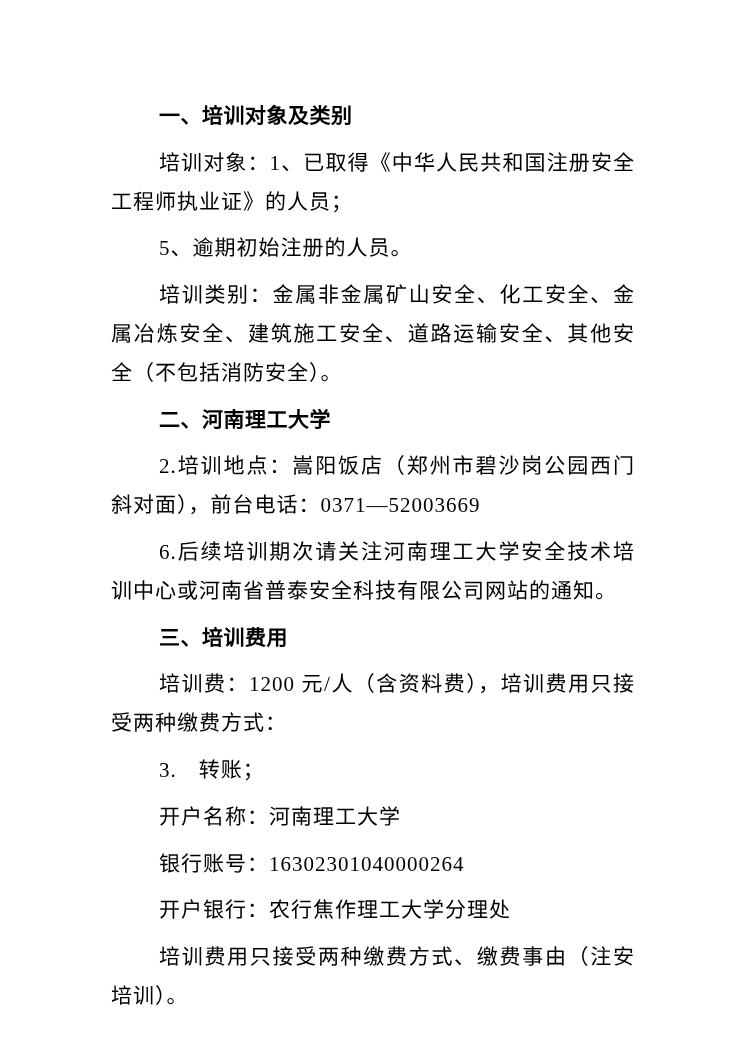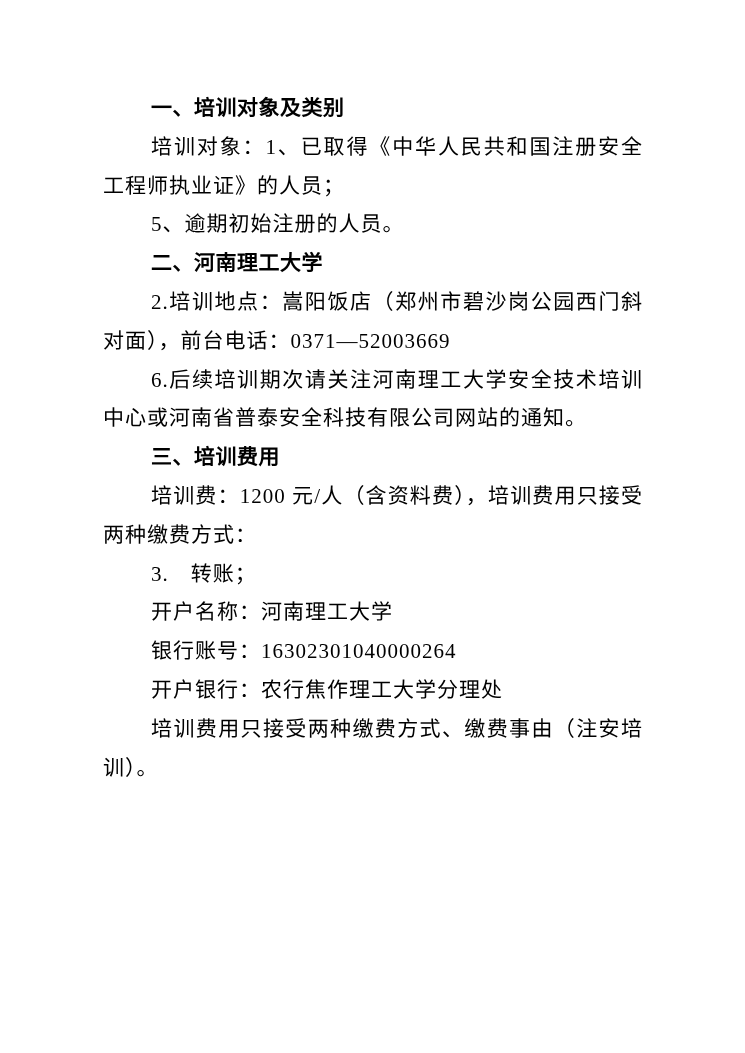--- a/index.html
+++ b/index.html
@@ -16,21 +16,21 @@
     font-family: "Liberation Serif", "DejaVu Serif", serif;
     color: #000000;
   }
   .content {
     position: absolute;
     left: 103px;
     top: 89px;
     width: 540px;
   }
   .content p {
-    margin: 0;
+    margin: 8px;
     font-size: 21px;
     line-height: 38.8px;
     text-align: justify;
     text-justify: inter-character;
     text-indent: 48px;
     letter-spacing: 1px;
   }
   .content p.heading {
     font-weight: 700;
     text-align: left;
@@ -38,20 +38,21 @@
   }
 </style>
 </head>
 <body>
 
 <div class="page">
   <div class="content">
     <p class="heading">一、培训对象及类别</p>
     <p class="body">培训对象：1、已取得《中华人民共和国注册安全工程师执业证》的人员；</p>
     <p class="body">5、逾期初始注册的人员。</p>
+    <p class="body">培训类别：金属非金属矿山安全、化工安全、金属冶炼安全、建筑施工安全、道路运输安全、其他安全（不包括消防安全）。</p>
     <p class="heading">二、河南理工大学</p>
     <p class="body">2.培训地点：嵩阳饭店（郑州市碧沙岗公园西门斜对面），前台电话：0371—52003669</p>
     <p class="body">6.后续培训期次请关注河南理工大学安全技术培训中心或河南省普泰安全科技有限公司网站的通知。</p>
     <p class="heading">三、培训费用</p>
     <p class="body">培训费：1200 元/人（含资料费），培训费用只接受两种缴费方式：</p>
     <p class="body">3.　转账；</p>
     <p class="body">开户名称：河南理工大学</p>
     <p class="body">银行账号：16302301040000264</p>
     <p class="body">开户银行：农行焦作理工大学分理处</p>
     <p class="body">培训费用只接受两种缴费方式、缴费事由（注安培训）。</p>

